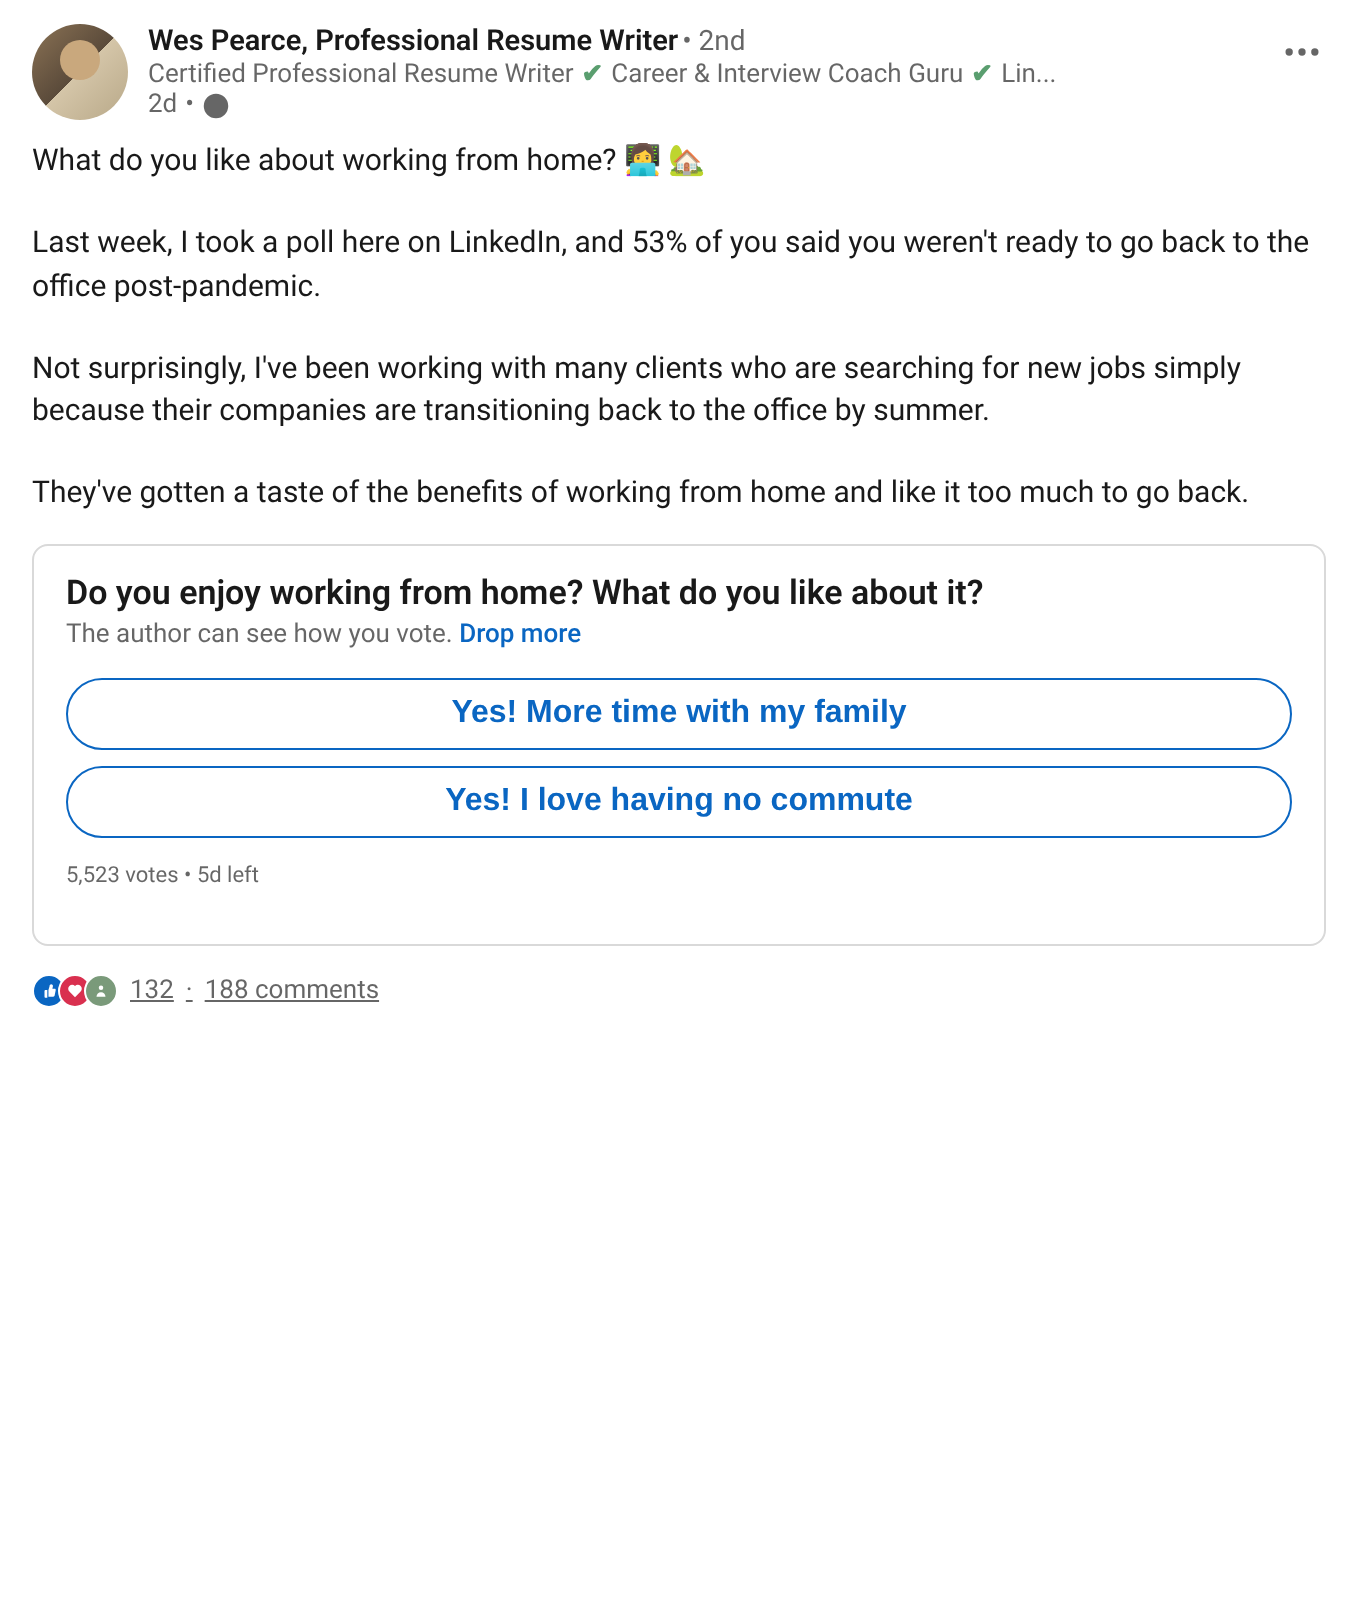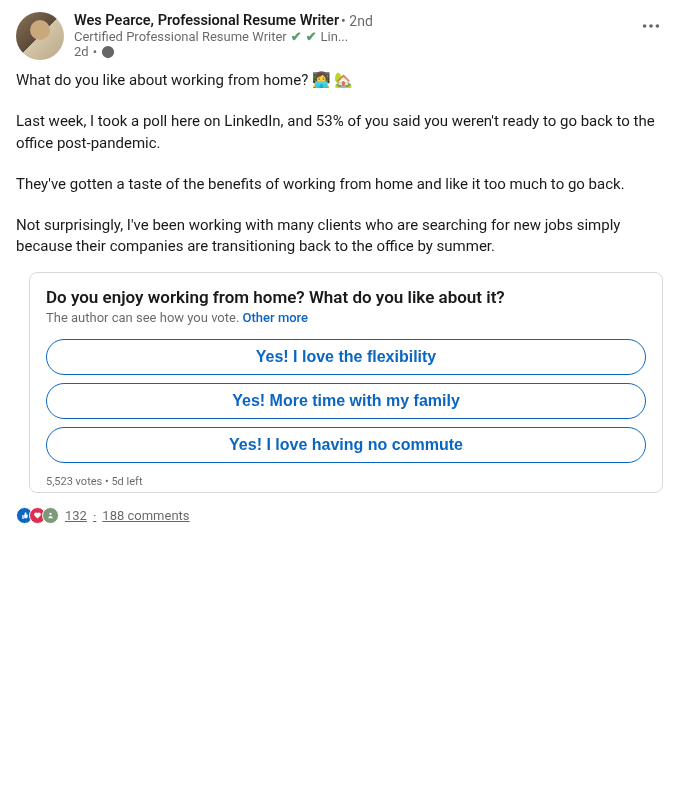--- a/index.html
+++ b/index.html
@@ -109,23 +109,22 @@
       color: #0a66c2;
       font-weight: 500;
     }
     .checkmark {
       color: #5a9e6f;
       font-weight: bold;
     }
     .poll-card {
       border: 1px solid #d9d9d9;
       border-radius: 8px;
-      padding: 14px 16px 4px 16px;
+      padding: 14px 16px 28px 16px;
       margin-bottom: 14px;
-      margin-left: 13px;
     }
     .poll-question {
       font-size: 17px;
       font-weight: 600;
       color: rgba(0,0,0,0.9);
       margin-bottom: 3px;
     }
     .poll-subtext {
       font-size: 13px;
       color: rgba(0,0,0,0.6);
@@ -192,20 +191,21 @@
 <div class="post-header">
   <div class="avatar"></div>
   <div class="author-block">
     <div class="author-line">
       <a class="author-name">Wes Pearce, Professional Resume Writer</a>
       <span class="conn-degree">• 2nd</span>
     </div>
     <div class="headline">
       <span>Certified Professional Resume Writer</span>
       <span class="checkmark">✔</span>
+      <span>Career &amp; Interview Coach Guru</span>
       <span class="checkmark">✔</span>
       <span>Lin...</span>
     </div>
     <div class="meta-line">
       <span>2d</span>
       <span>•</span>
       <span class="globe-icon">
         <svg width="14" height="14" viewBox="0 0 16 16" fill="currentColor">
             <path d="M8 1a7 7 0 100 14A7 7 0 008 1zM6.6 2.5c-.5.9-.9 2-.1 3 .4-.1.8-.1 1.2 0 .3-1.2.6-2.3 1-3.1-.7-.1-1.4 0-2.1.1zm3.3.2c-.4.8-.7 1.8-1 3 .9.2 1.7.6 2.3 1.1.4-1 .5-2.1.3-3.1-.5-.4-1.1-.7-1.6-1zM3.7 4c-.8 1-1.2 2.3-1.2 3.6.9-.3 1.9-.3 2.8-.1-.2-1.2-.1-2.5.3-3.5H3.7zm8.9.8c.1 1 0 2-.4 2.9.8.9 1.3 2 1.4 3.2.6-.9.9-2 .9-3.1 0-1.1-.3-2.2-.8-3H12.6zM5.4 8.7c-1 0-1.9.1-2.7.5.2 1.2.8 2.3 1.7 3.1.3-1.3.8-2.5 1.7-3.5L5.4 8.7zm3.1.2c-.9.1-1.7.5-2.3 1.1-.6.9-1 2-1.2 3.1.7.3 1.4.4 2.2.4l.2-.1c.5-.9.9-2 1.1-3.1-.1-.5-.1-.9 0-1.4zm1.5.5c0 .5 0 .9-.1 1.4.8.6 1.4 1.4 1.8 2.3.8-.7 1.4-1.6 1.7-2.6-.7-.9-1.7-1.5-2.8-1.7L10 9.4zm-.3 2.9c-.2.8-.4 1.5-.8 2.2 1-.1 1.9-.5 2.7-1-.4-.7-1-1.3-1.8-1.6l-.1.4z"></path>
           </svg>
@@ -219,30 +219,29 @@
         <circle cx="19" cy="12" r="2"></circle>
       </svg>
   </div>
 </div>
 
 <div class="post-body">
   <p>
     <span>What do you like about working from home? </span><span class="emoji">👩‍💻 🏡</span>
   </p>
   <p>Last week, I took a poll here on LinkedIn, and 53% of you said you weren't ready to go back to the office post-pandemic.</p>
+  <p>Not surprisingly, I've been working with many clients who are searching for new jobs simply because their companies are transitioning back to the office by summer.</p>
   <p>They've gotten a taste of the benefits of working from home and like it too much to go back.</p>
-  <p>Not surprisingly, I've been working with many clients who are searching for new jobs simply because their companies are transitioning back to the office by summer.</p>
 </div>
 
 <div class="poll-card">
   <div class="poll-question">Do you enjoy working from home? What do you like about it?</div>
   <div class="poll-subtext">
-    <span>The author can see how you vote. </span><a class="learn-more">Other more</a>
-  </div>
-  <button class="poll-option">Yes! I love the flexibility</button>
+    <span>The author can see how you vote. </span><a class="learn-more">Drop more</a>
+  </div>
   <button class="poll-option">Yes! More time with my family</button>
   <button class="poll-option">Yes! I love having no commute</button>
   <div class="poll-stats">
     <span>5,523 votes</span><span> • </span><span>5d left</span>
   </div>
 </div>
 
 <div class="social-row">
   <span class="reaction-icons">
     <span class="react-circle react-like">

